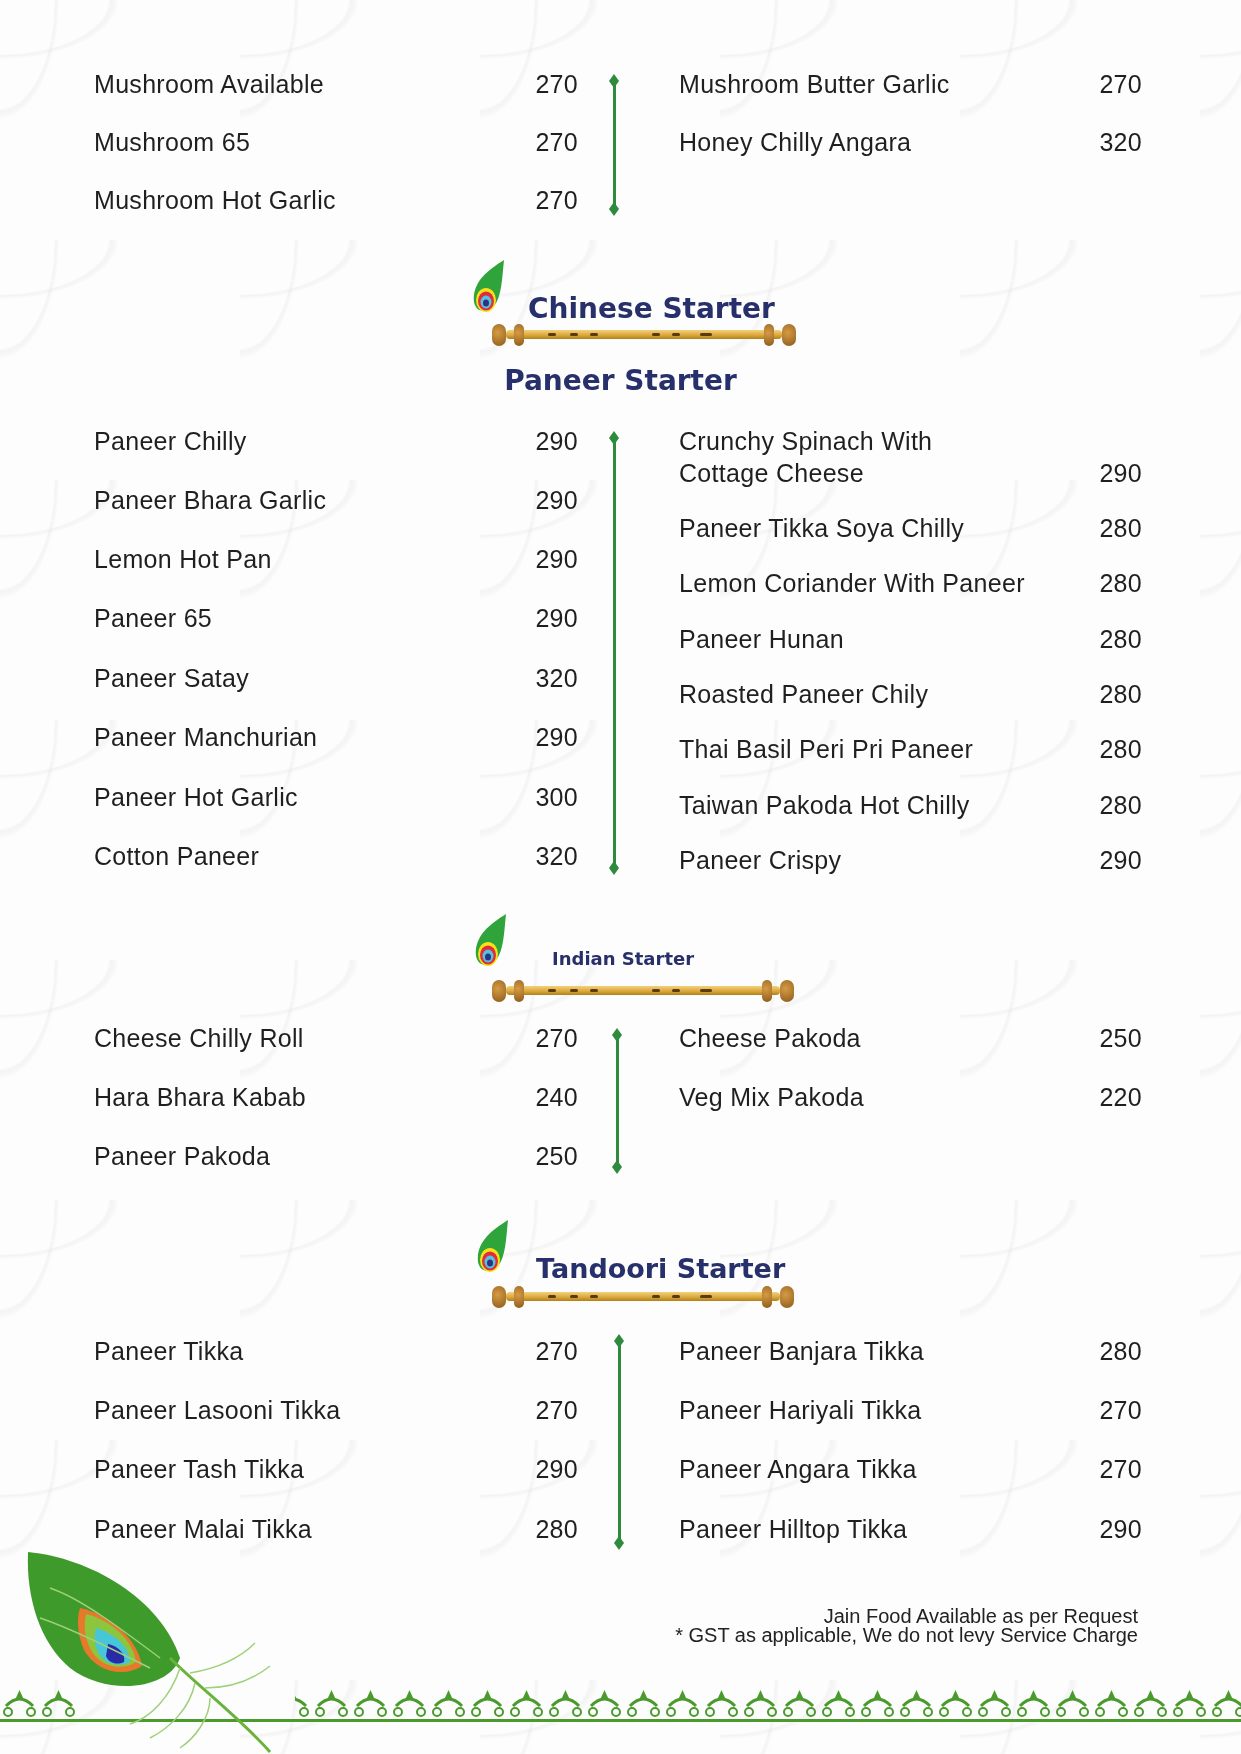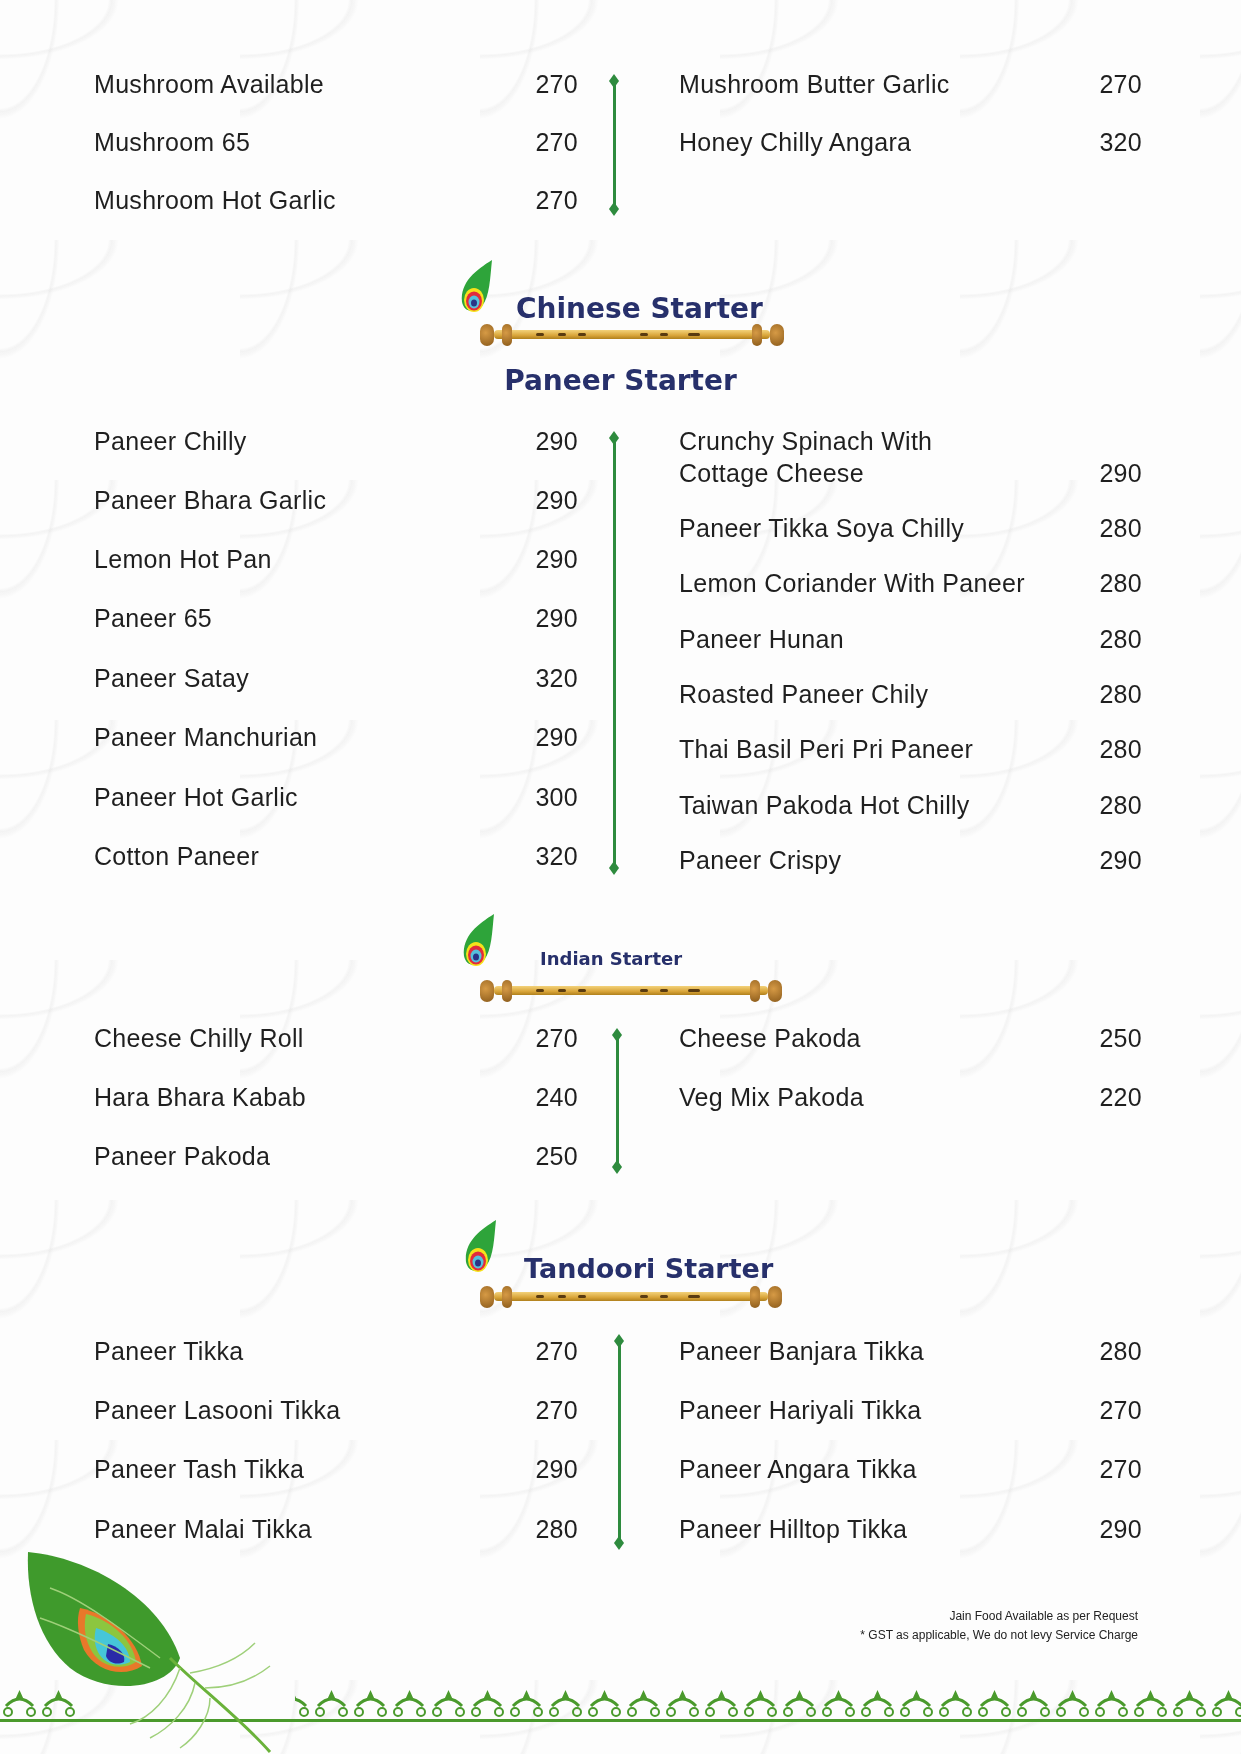--- a/index.html
+++ b/index.html
@@ -22,42 +22,42 @@
   .rcol .price { left: 1082px; }
 
   .divider { position: absolute; width: 3px; background: #2e8b3e; }
   .divider::before, .divider::after {
     content: ""; position: absolute; left: -4px; width: 10px; height: 14px;
     background: #2e8b3e; clip-path: polygon(50% 0, 100% 50%, 50% 100%, 0 50%);
   }
   .divider::before { top: -4px; }
   .divider::after { bottom: -4px; }
 
-  .heading { position: absolute; left: 0; width: 1007px; height: 90px; }
+  .heading { position: absolute; left: 12px; width: 1007px; height: 90px; }
   .heading .feather { position: absolute; width: 40px; height: 60px; }
   .heading .title {
     position: absolute; font-family: "DejaVu Sans", sans-serif; font-weight: bold;
     color: #27306b; font-size: 28px; white-space: nowrap;
   }
   .flute { position: absolute; height: 22px; }
   .flute .stick {
     position: absolute; left: 14px; right: 14px; top: 6px; height: 9px; border-radius: 4px;
     background: linear-gradient(#f3d27a, #d9a53a 60%, #b0801c);
   }
   .flute .knob {
     position: absolute; top: 0; width: 14px; height: 22px; border-radius: 7px;
     background: radial-gradient(circle at 40% 40%, #d69a45, #8a5a1a);
   }
   .flute .hole { position: absolute; top: 9px; height: 3px; width: 8px; background: #5a3b10; border-radius: 2px; }
 
   .subheading {
     position: absolute; left: 0; width: 1241px; text-align: center;
     font-family: "DejaVu Sans", sans-serif; font-weight: bold; color: #27306b; font-size: 28px;
   }
-  .note { position: absolute; right: 103px; text-align: right; font-size: 12px; color: #222; line-height: 19px; }
+  .note { position: absolute; right: 103px; text-align: right; font-size: 20px; color: #222; line-height: 19px; }
 
   .border-strip {
     position: absolute; left: 0; right: 0; top: 1688px; height: 36px;
   }
 </style>
 </head>
 <body>
 
 <div>
   <div class="lcol">

